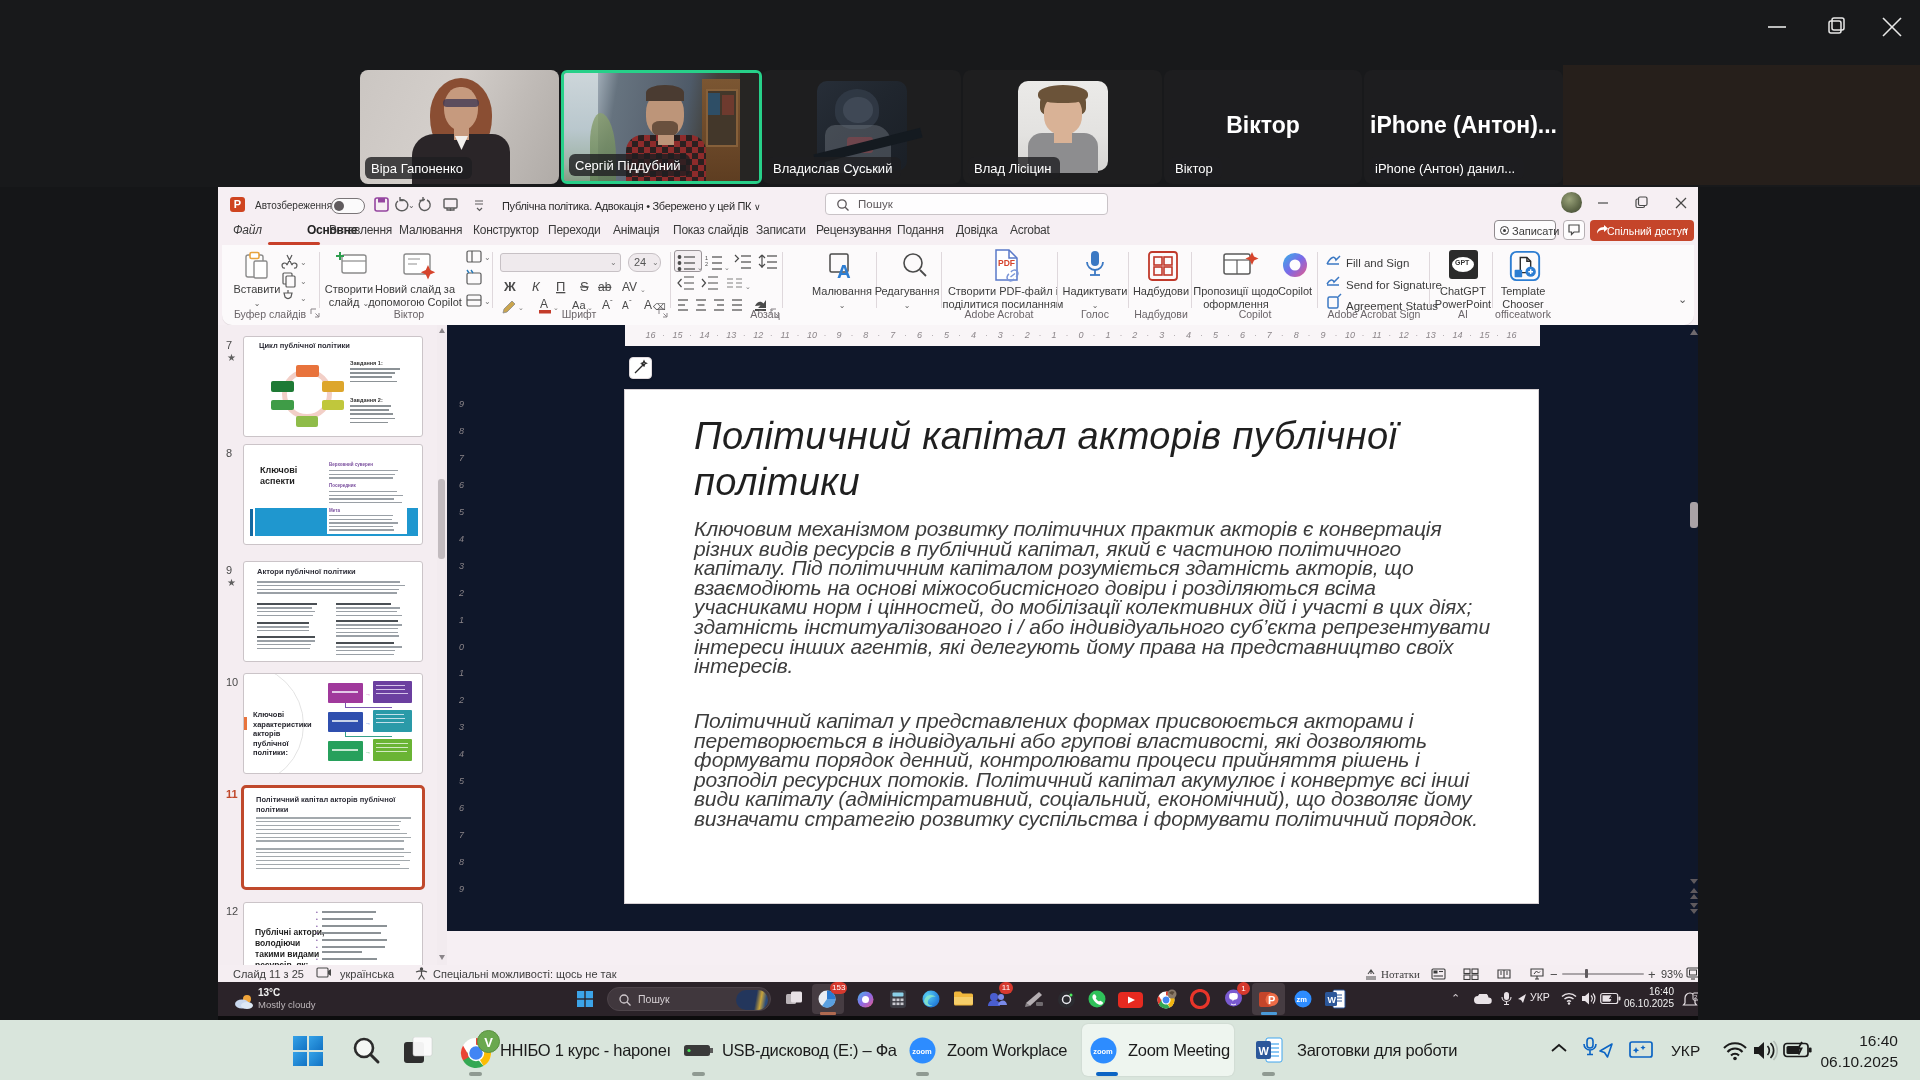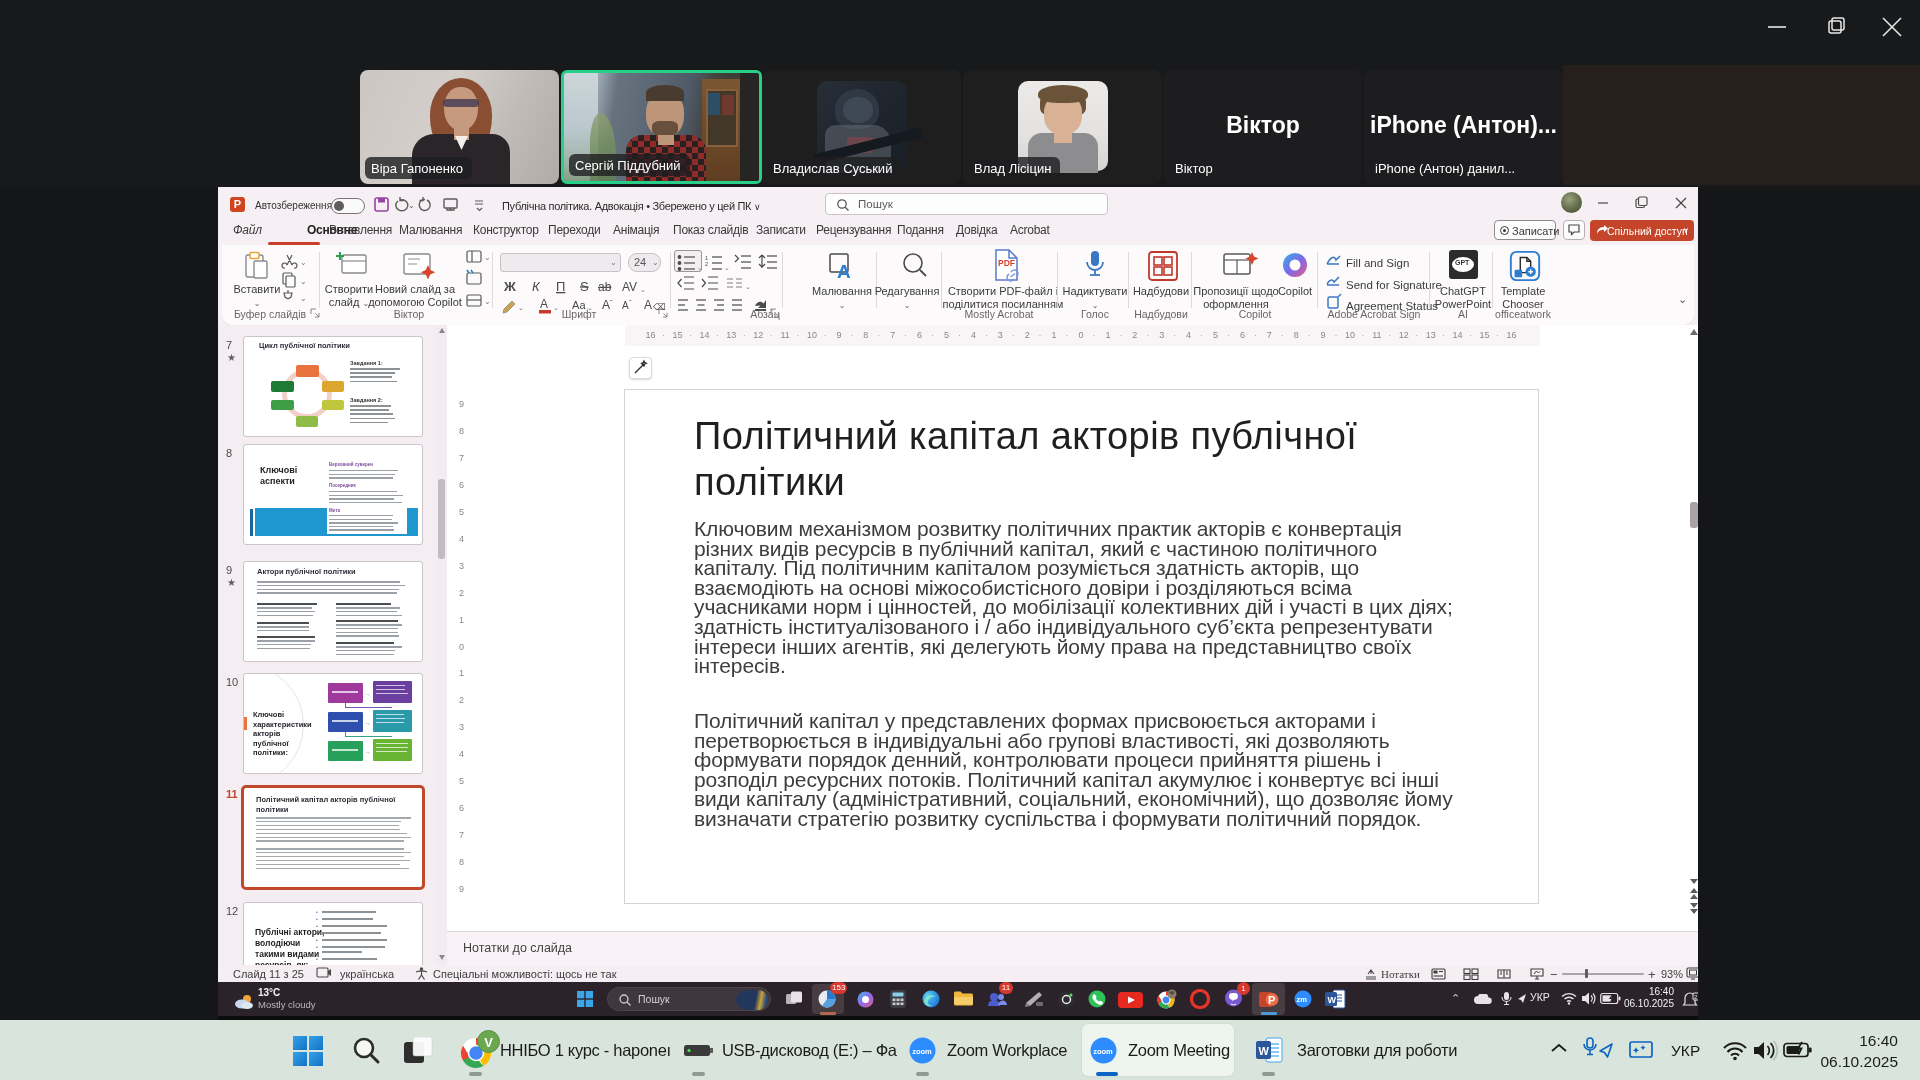--- a/index.html
+++ b/index.html
@@ -21,21 +21,21 @@
   .gsep { position:absolute; top:7px; height:56px; width:1px; background:#dfd8dc; }
   .glabel { position:absolute; top:63px; font-size:10.5px; color:#6b6569; text-align:center; }
   .ritxt { position:absolute; font-size:11px; color:#3c3c3c; text-align:center; line-height:13px; }
   .dd { color:#5f5f5f; font-size:8px; }
   #content { position:absolute; left:229px; top:138px; width:1251px; height:606px; background:#f1e9ed; }
   #thumbpanel { position:absolute; left:0; top:138px; width:219px; height:640px; background:#f4edf1; }
   #vscroll { position:absolute; left:219px; top:138px; width:10px; height:640px; background:#f2ebef; }
   .thumb { position:absolute; left:25px; width:180px; height:101px; background:#fff; border:1px solid #cbc4c8; border-radius:3px; overflow:hidden; }
   .snum { position:absolute; left:8px; font-size:11px; color:#4a4a4a; }
   .sstar { position:absolute; left:9px; font-size:10px; color:#5f5f5f; }
-  #canvas { position:absolute; left:0; top:0; width:1251px; height:606px; background:#ffffff; }
+  #canvas { position:absolute; left:0; top:0; width:1251px; height:606px; background:#0f172a;font-style:italic; }
   #hruler { position:absolute; left:178px; top:0px; width:915px; height:21px; background:#f9f5f7; color:#8b8589; font-size:9px; }
   #vrule { position:absolute; left:0px; top:21px; width:22px; height:585px; color:#8b8589; font-size:9px; }
   #slide { position:absolute; left:178px; top:65px; width:913px; height:513px; background:#ffffff; outline:1px solid #d7d1d4; }
   #slidetitle { position:absolute; left:69px; top:24.4px; font-size:38px; line-height:45.5px; color:#1f1f1f; letter-spacing:0.4px; }
   .para { position:absolute; left:69px; font-size:21px; line-height:19.6px; color:#3d3d3d; letter-spacing:-0.12px; }
   #notesbar { position:absolute; left:229px; top:744px; width:1251px; height:34px; background:#f9f2f6; border-top:1px solid #ddd6da; color:#414141; font-size:12.5px; }
   #statusbar { position:absolute; left:0; top:778px; width:1480px; height:17px; background:#f5eef2; font-size:11px; color:#3d3d3d; }
   #sharedbar { position:absolute; left:0; top:795px; width:1480px; height:34px; background:#2b2329; }
   .stxt { position:absolute; color:#f2f2f2; font-size:10px; white-space:nowrap; }
   
@@ -395,21 +395,21 @@
     <div class="ritxt" style="left:643px;top:40px;width:84px;">Редагування<br><span class="dd">⌄</span></div>
     <div class="gsep" style="left:719px;"></div>
 
     <svg class="abs" style="left:766px;top:4px;" width="40" height="34" viewBox="0 0 40 34">
       <path d="M8 1 h13 l8 8 v22 h-21 z" fill="#fff" stroke="#5a79c9" stroke-width="1.5"></path>
       <path d="M21 1 v8 h8" fill="none" stroke="#5a79c9" stroke-width="1.5"></path>
       <text x="10" y="17" font-size="8.5" fill="#d6442c" font-weight="bold">PDF</text>
       <path d="M23 23 a4 4 0 0 1 6 -1 a4 4 0 0 1 -1 6 m-2 2 a4 4 0 0 1 -6 1 a4 4 0 0 1 1 -6 m1.5 3 l4.5 -3.5" fill="none" stroke="#7a95d9" stroke-width="1.5"></path>
     </svg>
     <div class="ritxt" style="left:705px;top:40px;width:152px;">Створити PDF-файл і<br>поділитися посиланням</div>
-    <div class="glabel" style="left:733px;width:88px;">Mostly Acrobat</div>
+    <div class="glabel" style="left:733px;width:88px;">Adobe Acrobat</div>
     <div class="gsep" style="left:835px;"></div>
 
     <svg class="abs" style="left:860px;top:4px;" width="26" height="34" viewBox="0 0 26 34">
       <rect x="9" y="2" width="8" height="15" rx="4" fill="#3b78c3"></rect>
       <path d="M5 13 a8 8 0 0 0 16 0" fill="none" stroke="#3b78c3" stroke-width="1.8"></path>
       <line x1="13" y1="21" x2="13" y2="26" stroke="#3b78c3" stroke-width="1.8"></line>
       <line x1="8" y1="26" x2="18" y2="26" stroke="#3b78c3" stroke-width="1.8"></line>
     </svg>
     <div class="ritxt" style="left:833px;top:40px;width:80px;">Надиктувати<br><span class="dd">⌄</span></div>
     <div class="glabel" style="left:829px;width:88px;">Голос</div>
@@ -734,23 +734,20 @@
         <path d="M3 44 l4 -5 l4 5 z M3 50 l4 -5 l4 5 z" fill="#5f5a5e" transform="translate(0,-26)"></path>
         <path d="M3 28 l4 5 l4 -5 z M3 34 l4 5 l4 -5 z" fill="#5f5a5e"></path>
       </svg>
       <div id="slide">
         <div id="slidetitle">Політичний капітал акторів публічної<br>політики</div>
         <div class="para" style="top:129px;">Ключовим механізмом розвитку політичних практик акторів є конвертація<br>різних видів ресурсів в публічний капітал, який є частиною політичного<br>капіталу. Під політичним капіталом розуміється здатність акторів, що<br>взаємодіють на основі міжособистісного довіри і розділяються всіма<br>учасниками норм і цінностей, до мобілізації колективних дій і участі в цих діях;<br>здатність інституалізованого і / або індивідуального суб’єкта репрезентувати<br>інтереси інших агентів, які делегують йому права на представництво своїх<br>інтересів.</div>
         <div class="para" style="top:321px;">Політичний капітал у представлених формах присвоюється акторами і<br>перетворюється в індивідуальні або групові властивості, які дозволяють<br>формувати порядок денний, контролювати процеси прийняття рішень і<br>розподіл ресурсних потоків. Політичний капітал акумулює і конвертує всі інші<br>види капіталу (адміністративний, соціальний, економічний), що дозволяє йому<br>визначати стратегію розвитку суспільства і формувати політичний порядок.</div>
       </div>
     </div>
   </div>
-  <div id="notesbar">
-      <span class="abs" style="left:16px;top:9px;">Нотатки до слайда</span>
-    </div>
   <div id="statusbar">
     <span class="abs" style="left:15px;top:3px;">Слайд 11 з 25</span>
     <svg class="abs" style="left:98px;top:2px;" width="16" height="13" viewBox="0 0 16 13">
         <rect x="1" y="1" width="11" height="9" rx="1" fill="none" stroke="#4a4a4a" stroke-width="1.1"></rect>
         <path d="M12 4 l3 -2 v7 l-3 -2 z" fill="#4a4a4a"></path>
       </svg>
     <span class="abs" style="left:122px;top:3px;">українська</span>
     <svg class="abs" style="left:196px;top:1px;" width="15" height="15" viewBox="0 0 15 15">
         <circle cx="7.5" cy="3" r="1.7" fill="#4a4a4a"></circle>
         <path d="M2 6 c3.5 -1.5 7.5 -1.5 11 0 M7.5 5 v4 M7.5 9 l-3 4.5 M7.5 9 l3 4.5" stroke="#4a4a4a" stroke-width="1.2" fill="none"></path>

